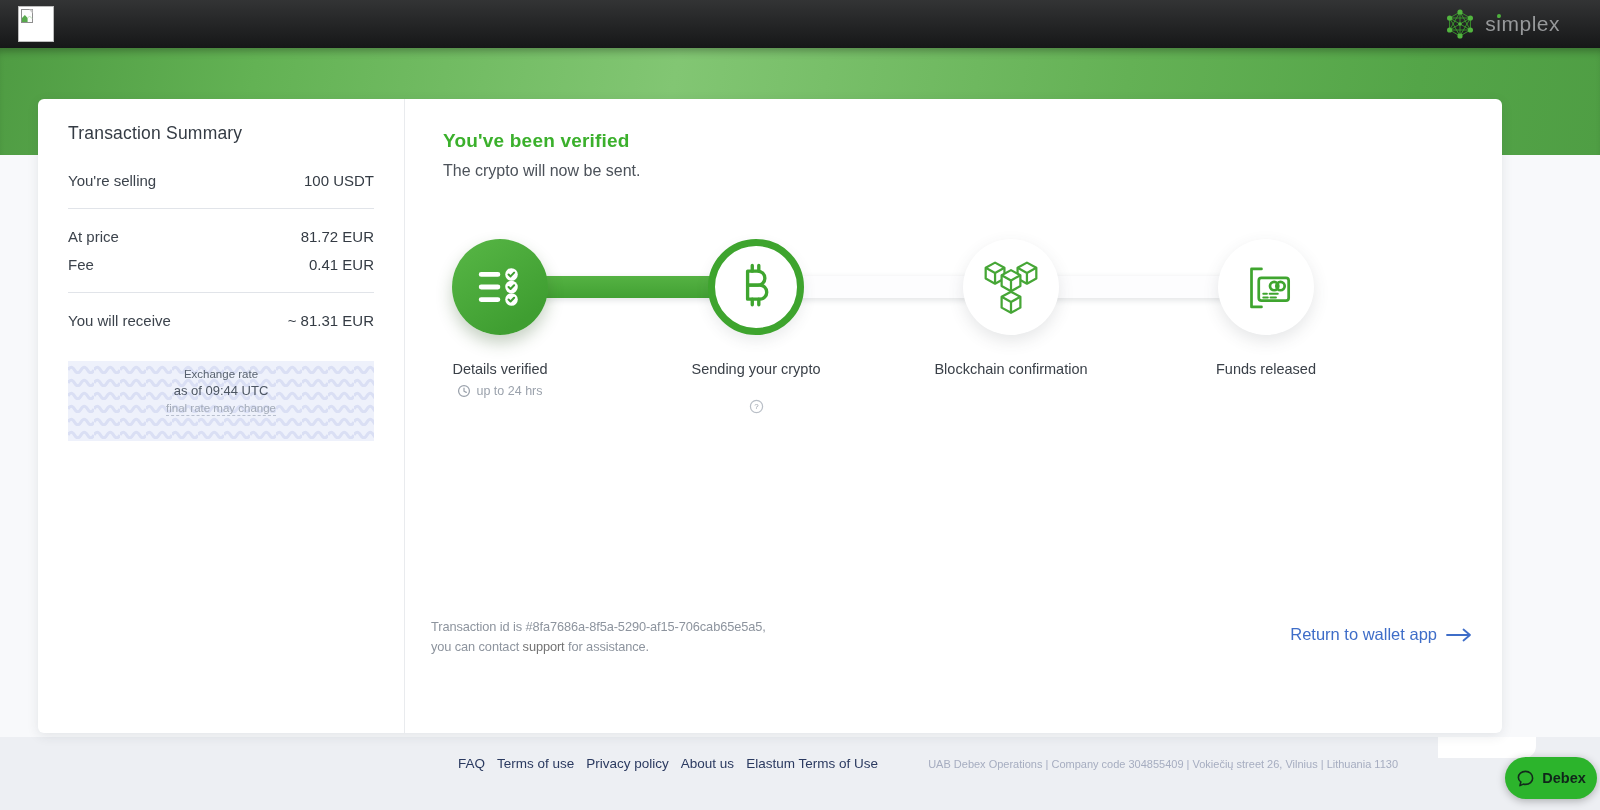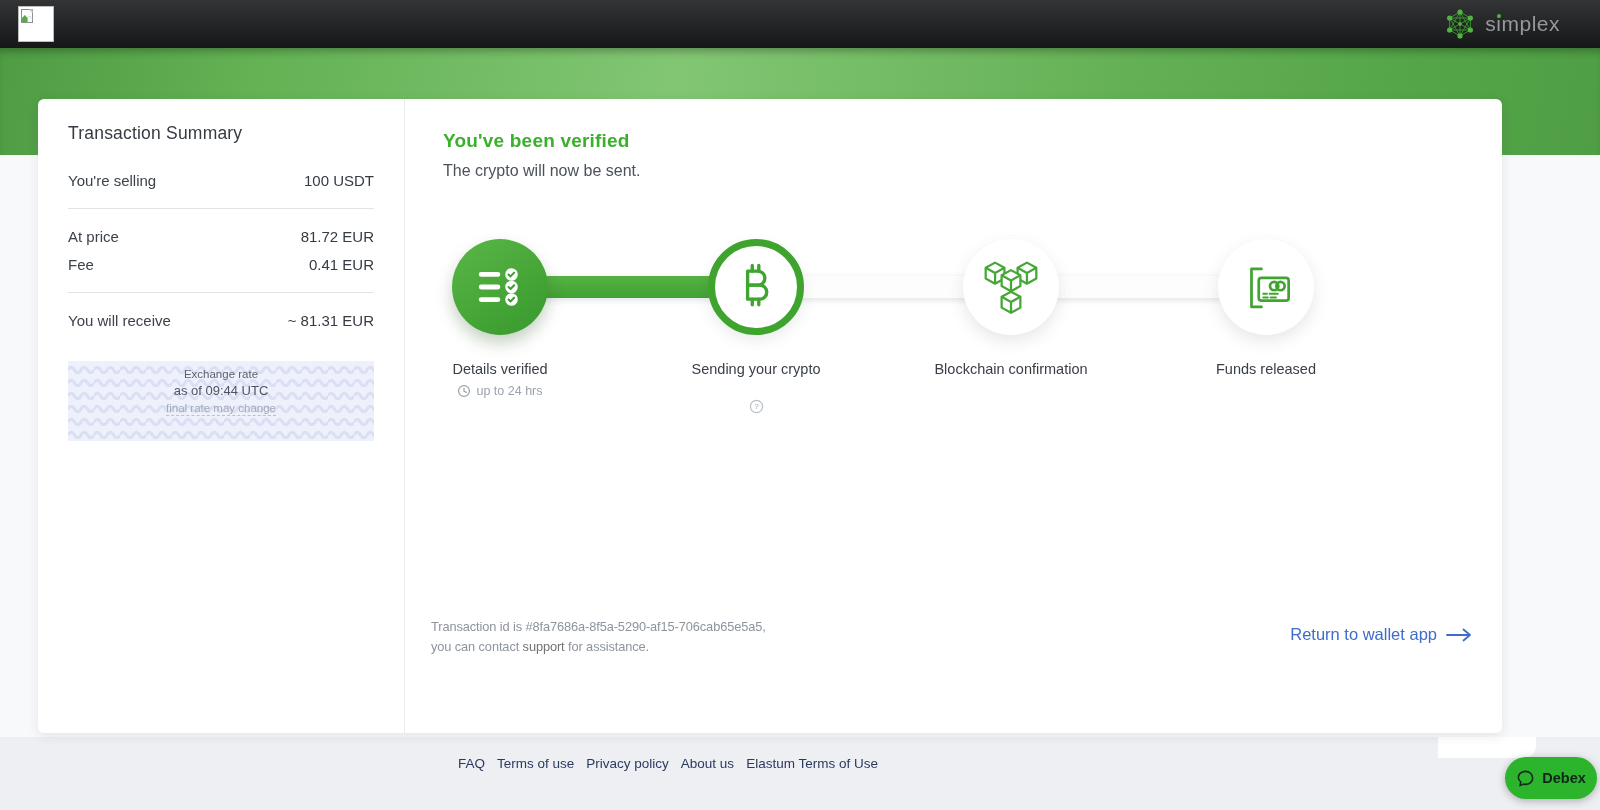--- a/index.html
+++ b/index.html
@@ -264,19 +264,20 @@
 
 <div class="footer">
   <div class="widget-blob"></div>
   <div class="footer-links">
     <span>FAQ</span>
     <span>Terms of use</span>
     <span>Privacy policy</span>
     <span>About us</span>
     <span>Elastum Terms of Use</span>
   </div>
+  <div class="company-info">UAB Debex Operations | Company code 304855409 | Vokiečių street 26, Vilnius | Lithuania 1130</div>
   <div class="help-btn">
     <svg width="19" height="19" viewBox="0 0 24 24">
       <path d="M12 3 C6.9 3 3 6.4 3 10.6 c0 2.3 1.2 4.4 3.1 5.8 L5 21 l4.3 -1.9 c0.9 0.2 1.8 0.3 2.7 0.3 c5.1 0 9 -3.4 9 -7.8 C21 6.4 17.1 3 12 3 Z" fill="none" stroke="#132a1c" stroke-width="2" stroke-linejoin="round"></path>
     </svg>
     <span>Debex</span>
   </div>
 </div>
 
 </body></html>

